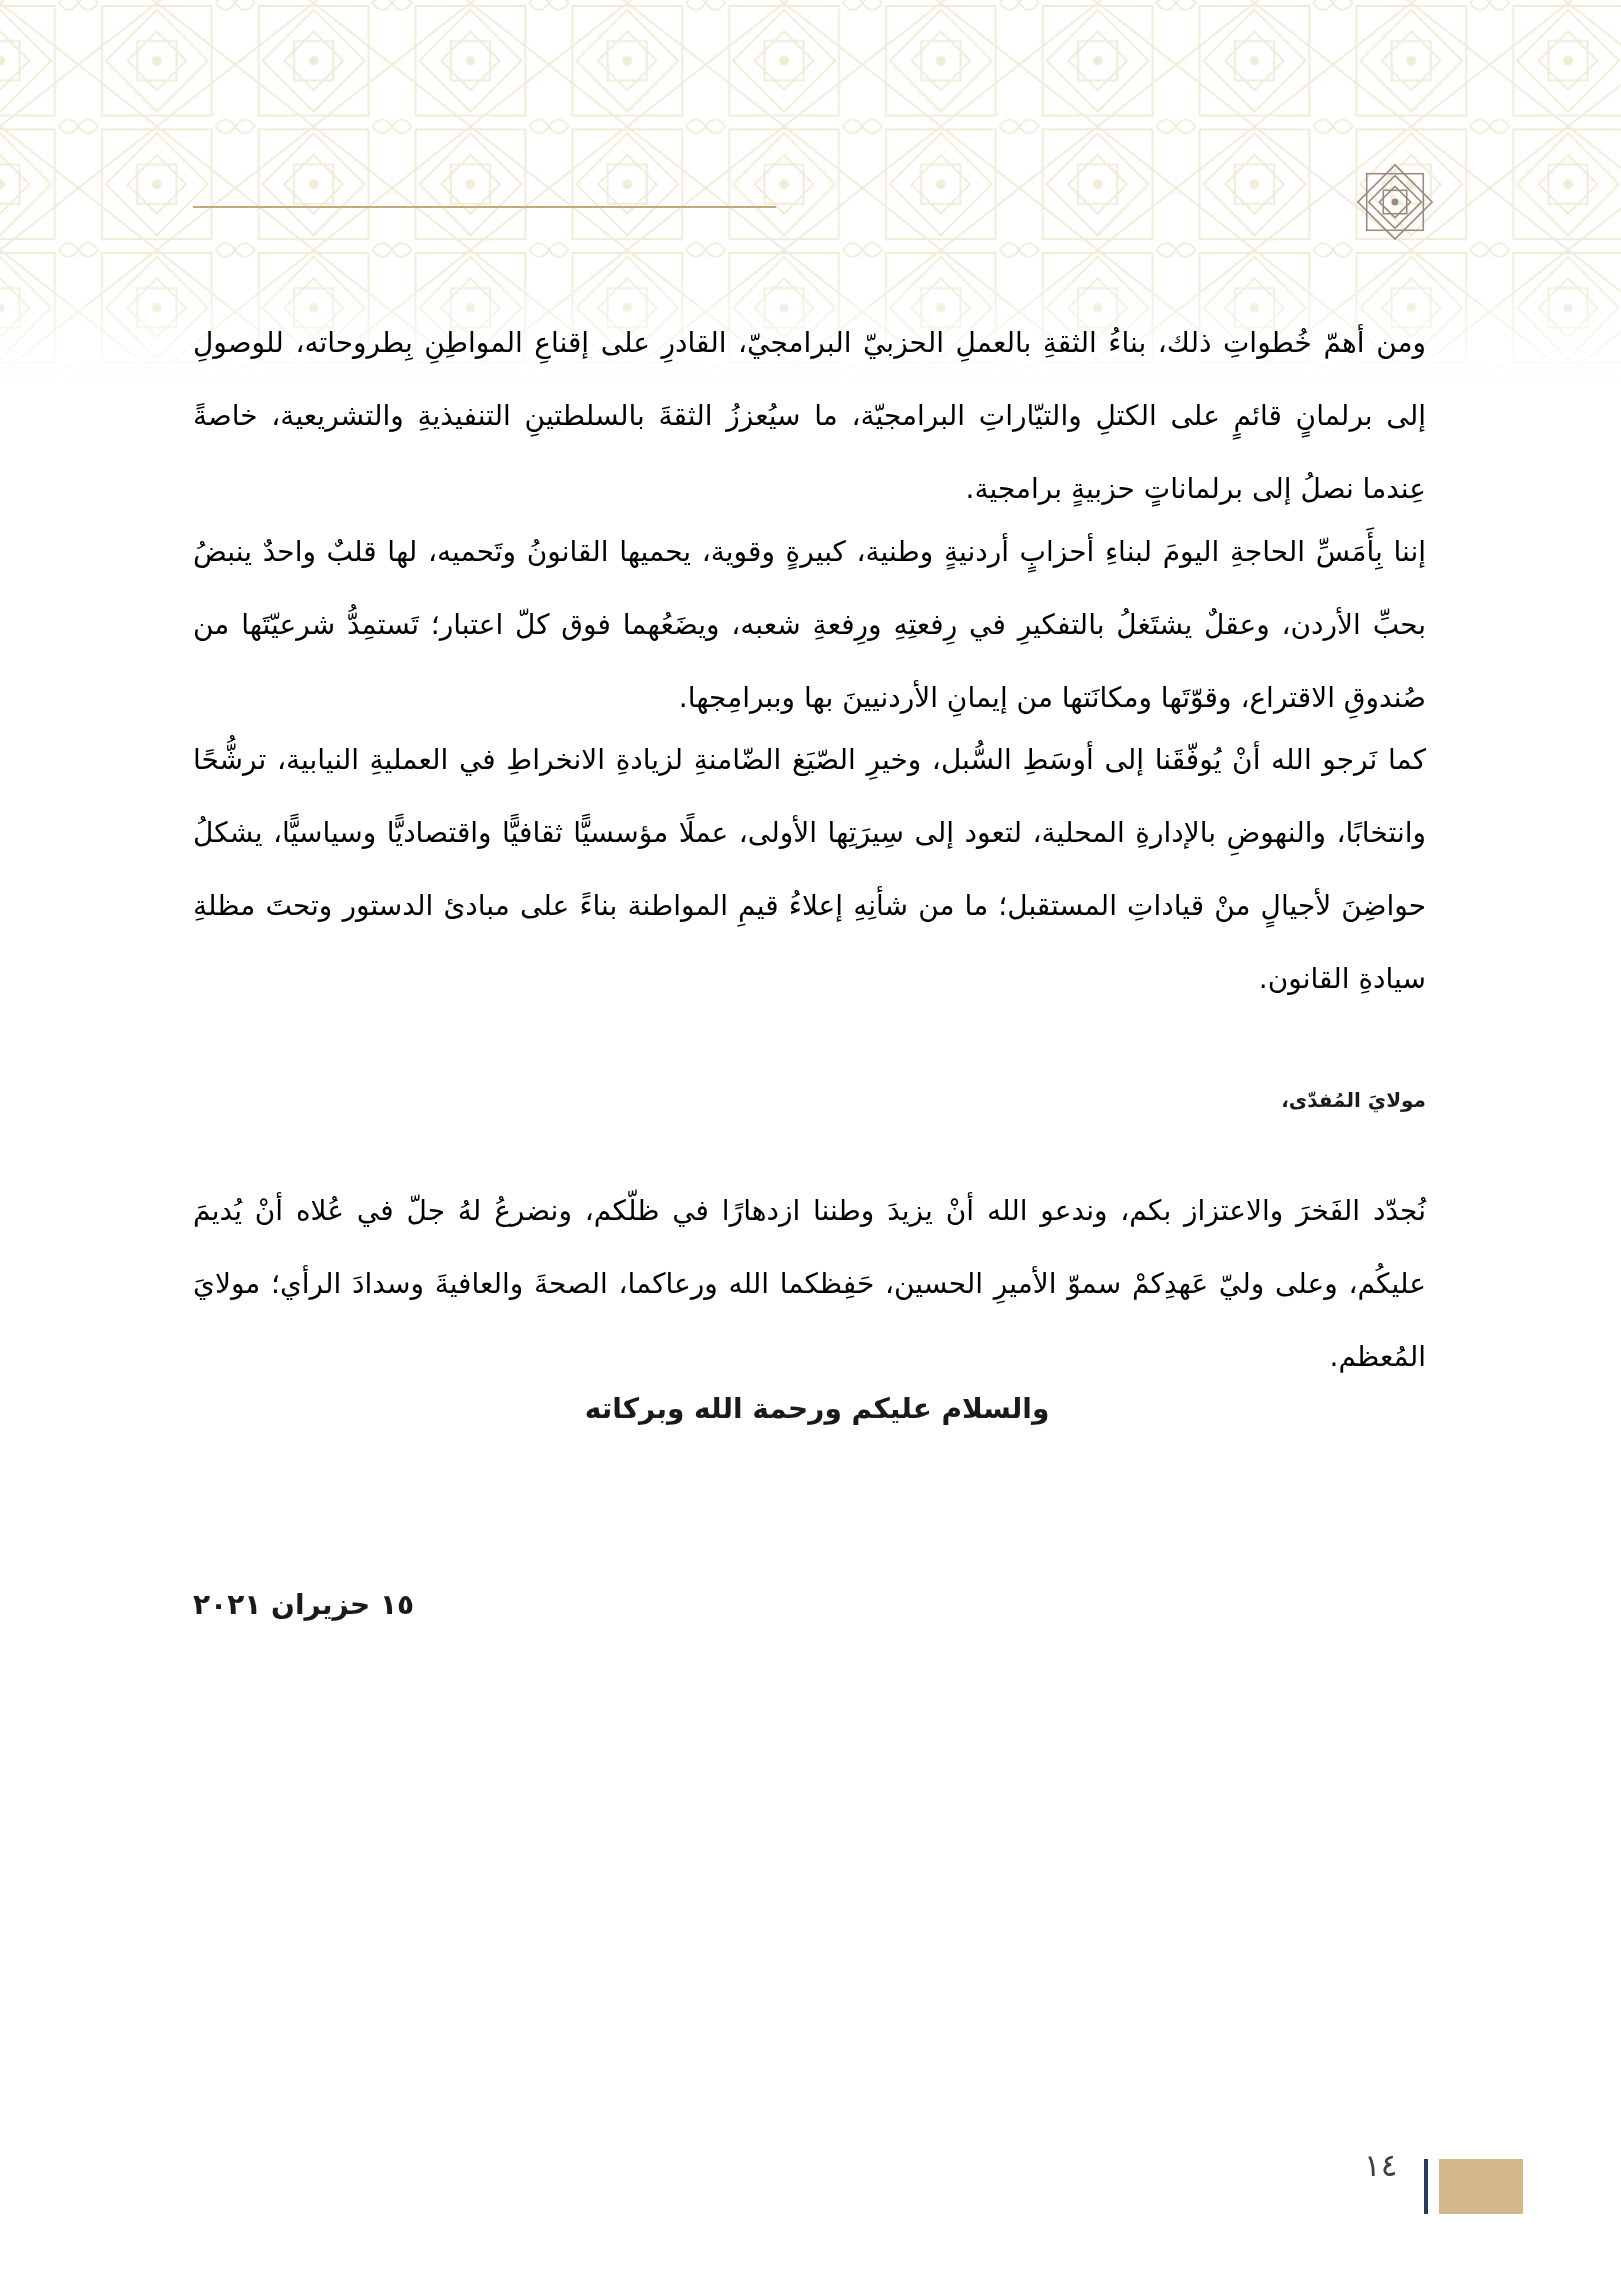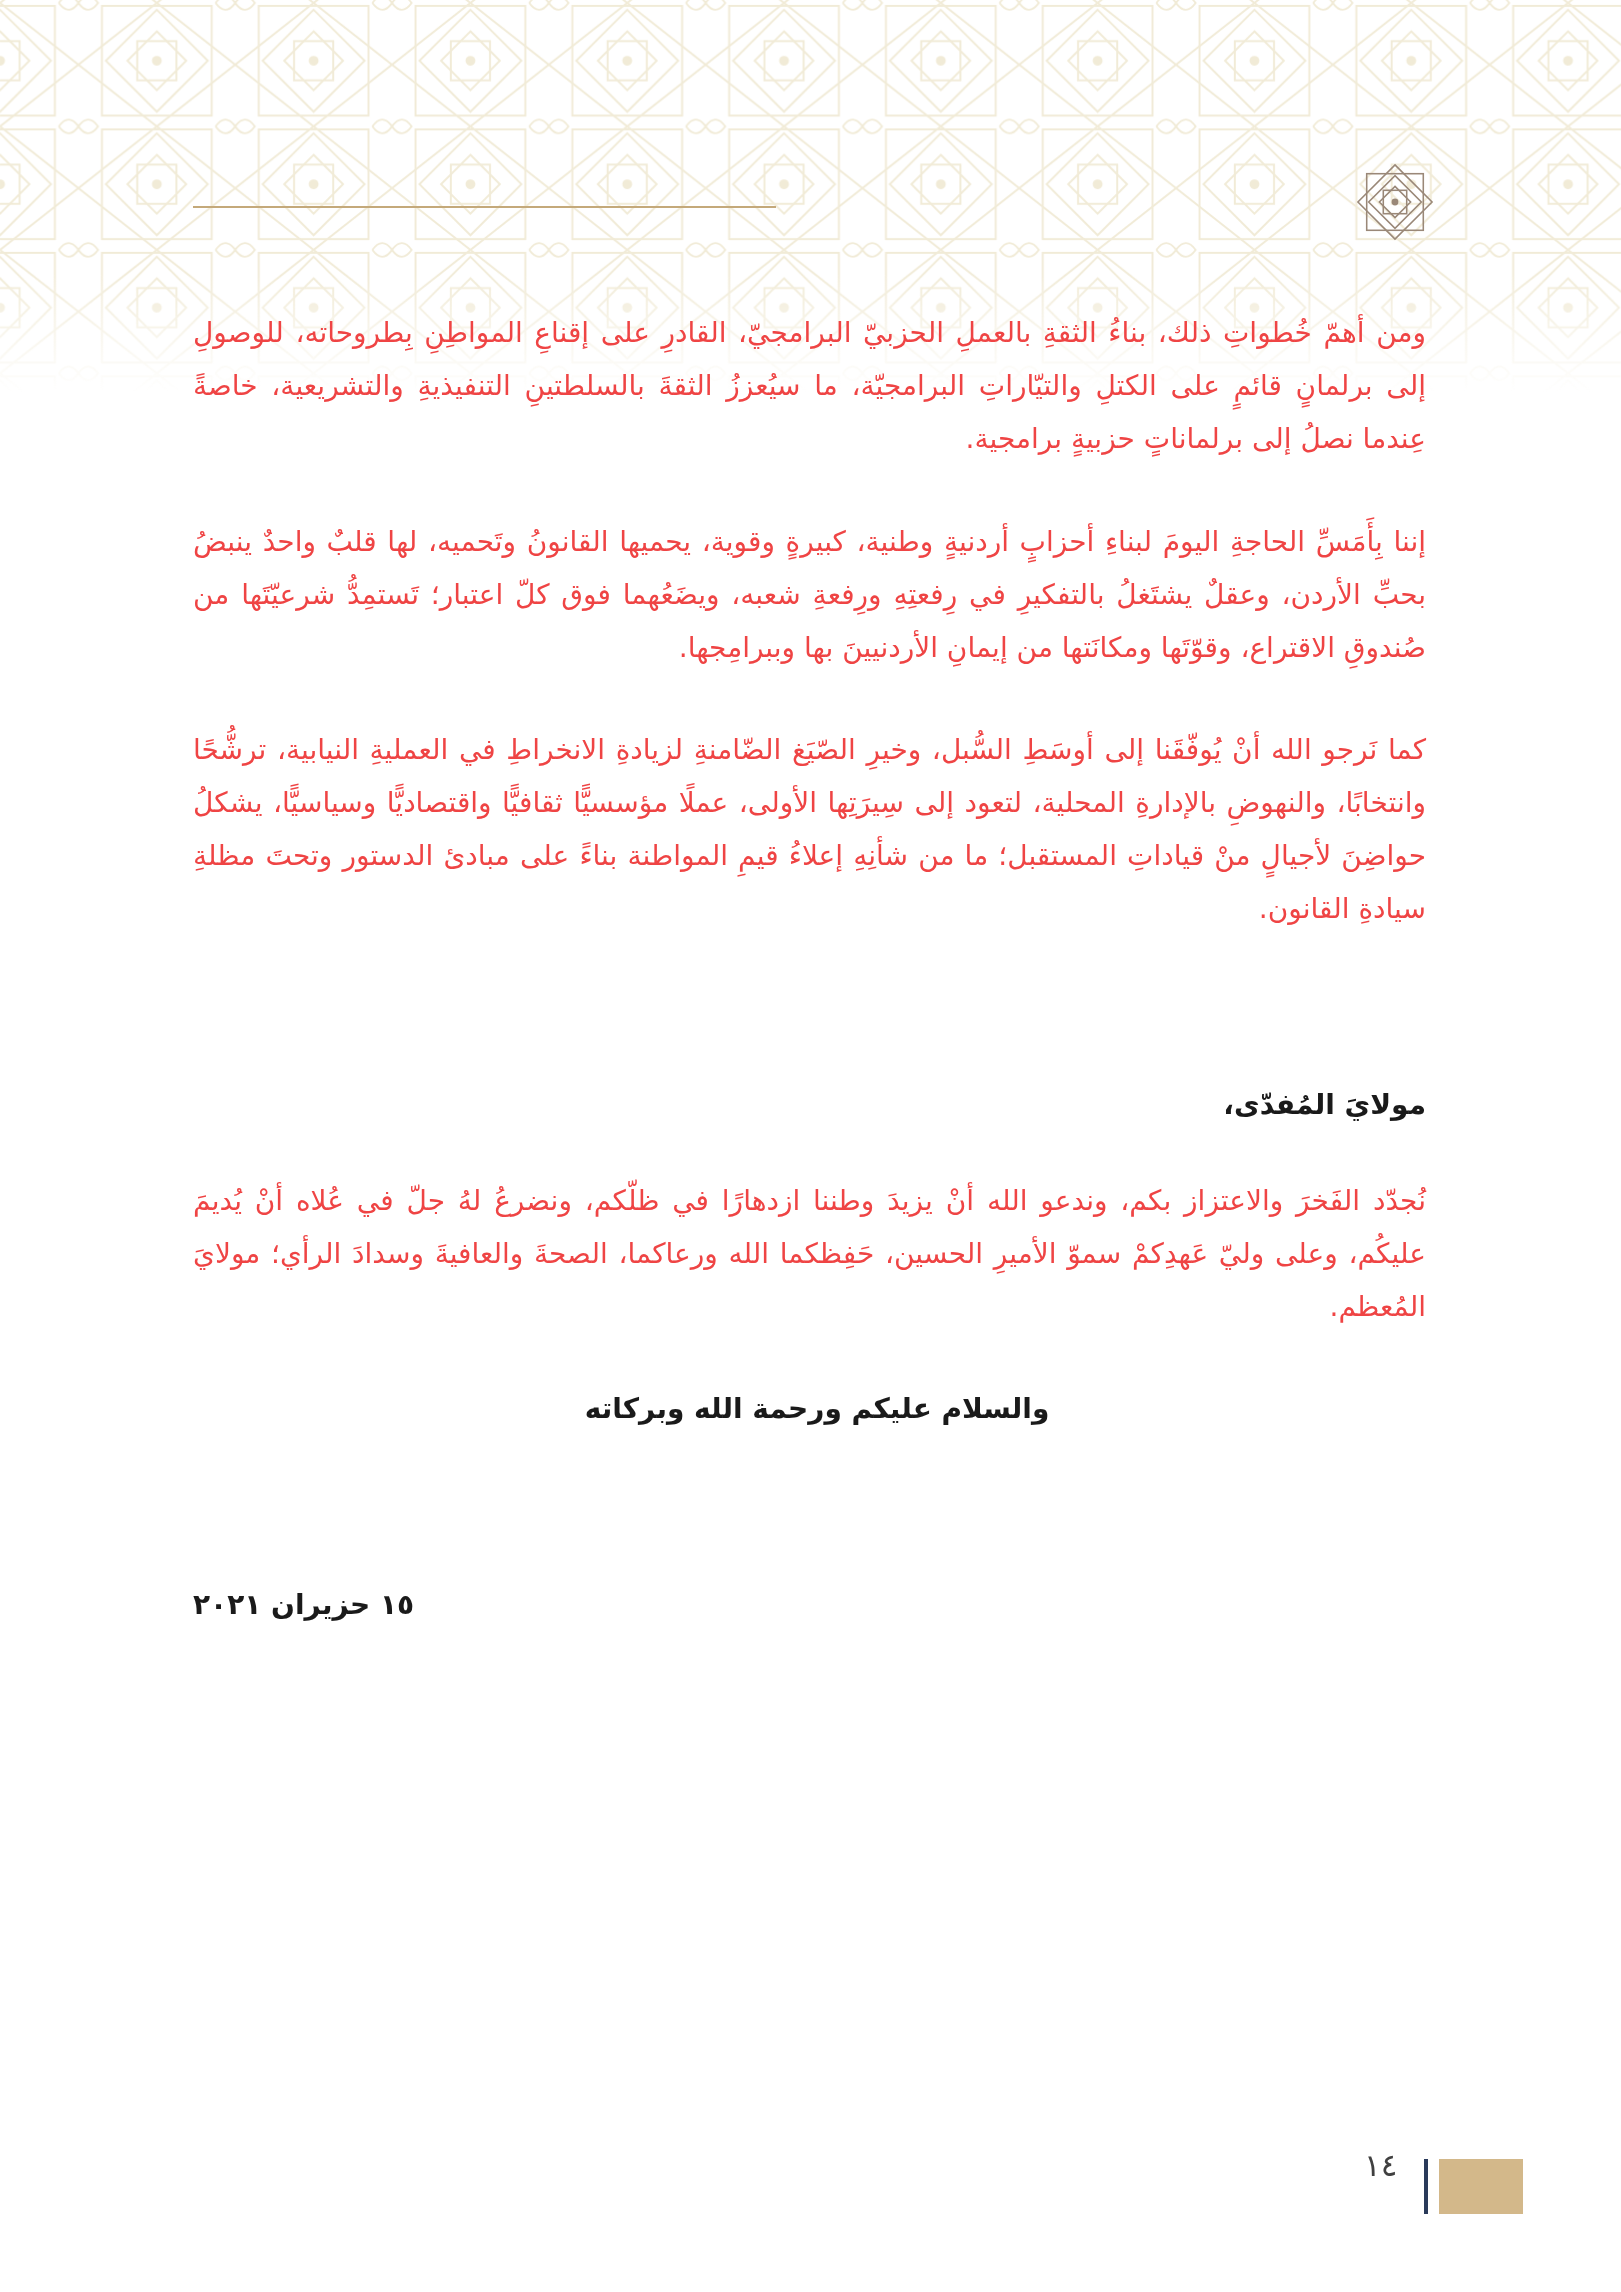--- a/index.html
+++ b/index.html
@@ -53,33 +53,33 @@
   }
   .content {
     position: absolute;
     left: 193px;
     width: 1233px;
     direction: rtl;
     text-align: justify;
     text-align-last: right;
     font-family: "DejaVu Sans", sans-serif;
     font-size: 28px;
-    line-height: 53px;
-    color: #ef4444;
+    line-height: 73px;
+    color: #000000;
   }
   .para { margin: 0; }
   .p1 { top: 306px; }
   .p2 { top: 515px; }
   .p3 { top: 723px; }
   .salutation {
     position: absolute;
     right: 195px;
     top: 1088px;
     font-weight: bold;
-    font-size: 28px;
+    font-size: 20px;
     direction: rtl;
   }
   .p4 { top: 1174px; }
   .closing {
     position: absolute;
     left: 0; right: 0;
     top: 1392px;
     text-align: center;
     font-weight: bold;
     font-size: 28px;

